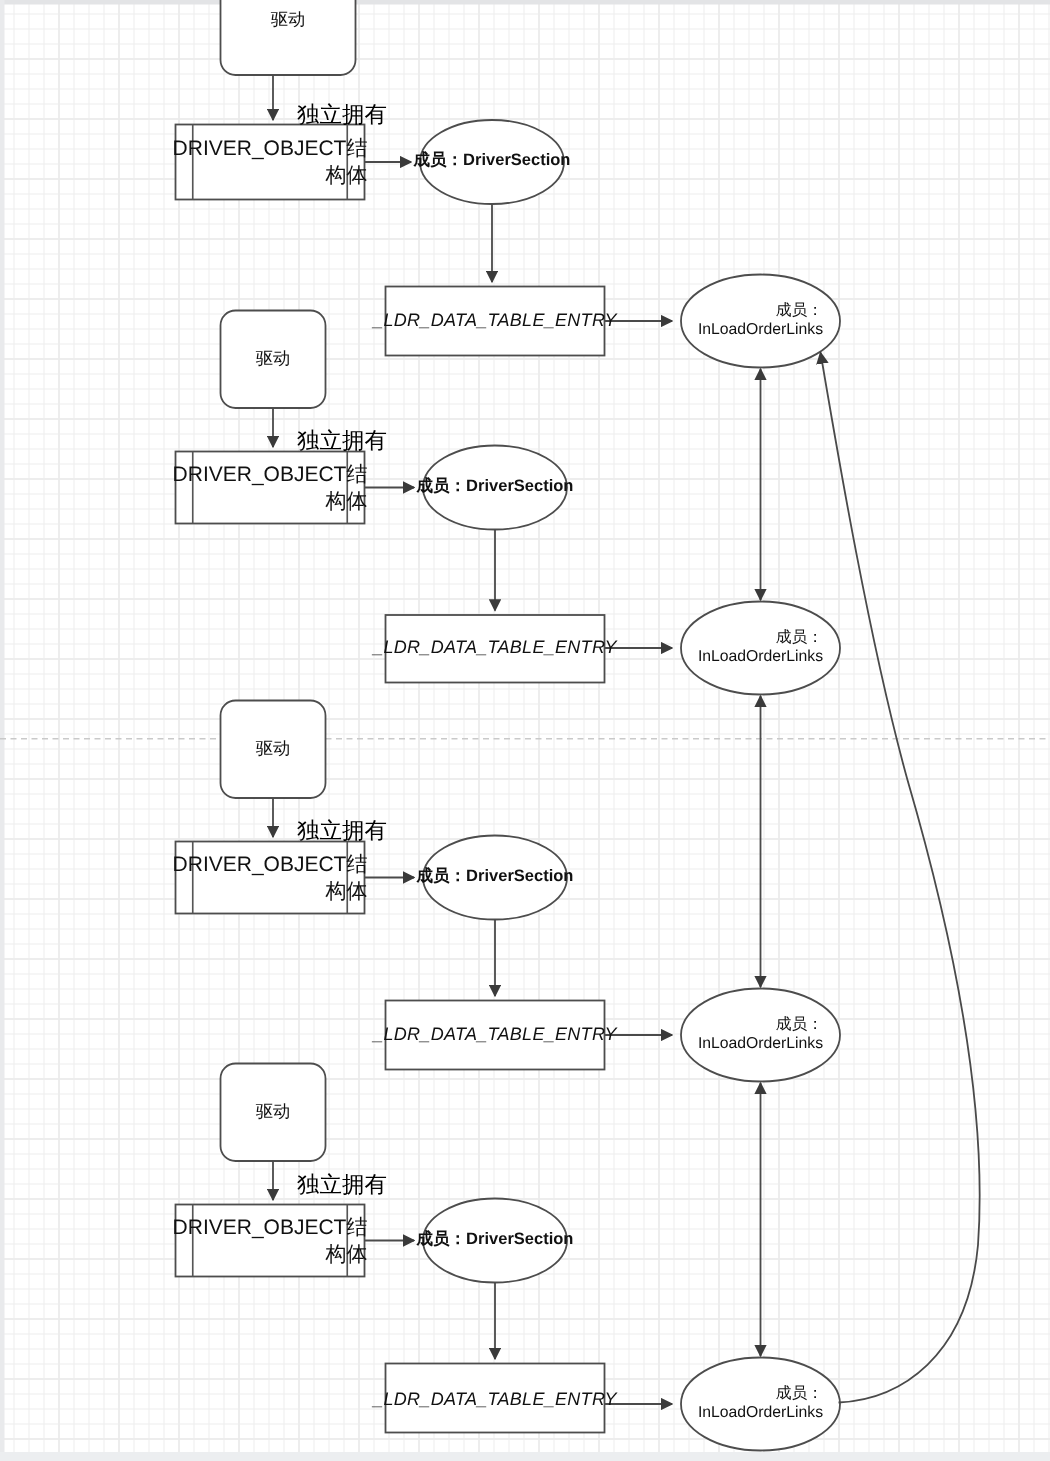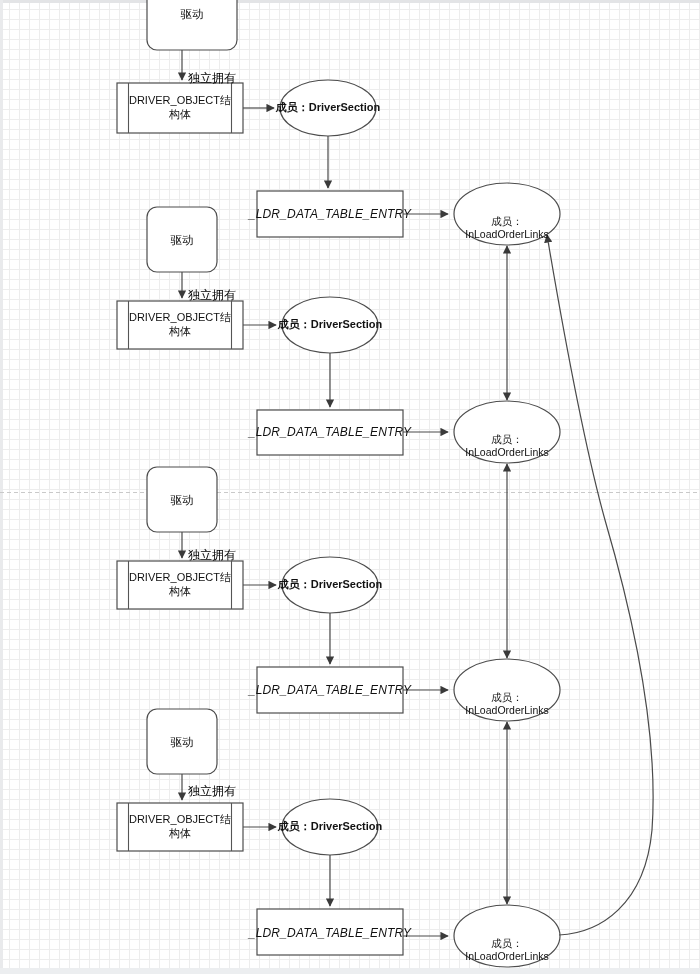--- a/index.html
+++ b/index.html
@@ -29,31 +29,31 @@
   svg#art{position:absolute;left:0;top:0;width:700px;height:974px;}
   .shape{fill:#ffffff;stroke:#4d4d4d;stroke-width:1.2;}
   .edge{fill:none;stroke:#4a4a4a;stroke-width:1.2;}
   .edge-thin{fill:none;stroke:#555555;stroke-width:1.1;}
   .pagebreak{stroke:#c9c9c9;stroke-width:1;stroke-dasharray:4 3;fill:none;}
 
   .lbl{
     position:absolute;
     font-family:"Liberation Sans","DejaVu Sans",sans-serif;
     color:#111111;
-    text-align:center;
+    text-align:right;
     line-height:1.25;
     white-space:pre;
     pointer-events:none;
   }
   .lbl-node{font-size:11.5px;}
-  .lbl-node2{font-size:11px;}
-  .lbl-edge{font-size:12px;color:#000;}
+  .lbl-node2{font-size:14px;}
+  .lbl-edge{font-size:15px;color:#000;margin-left:16px;}
   .lbl-entry{font-size:12px;letter-spacing:0.2px;font-style:italic;}
   .lbl-ell1{font-size:11px;font-weight:bold;}
-  .lbl-ell2{font-size:10.5px;margin-top:14px;}
+  .lbl-ell2{font-size:10.5px;}
   .ctr{transform:translate(-50%,-50%);}
 </style>
 </head>
 <body>
 
 <div id="canvas"></div>
 <div id="frame-top"></div>
 <div id="frame-left"></div>
 <div id="frame-bottom"></div>
 

